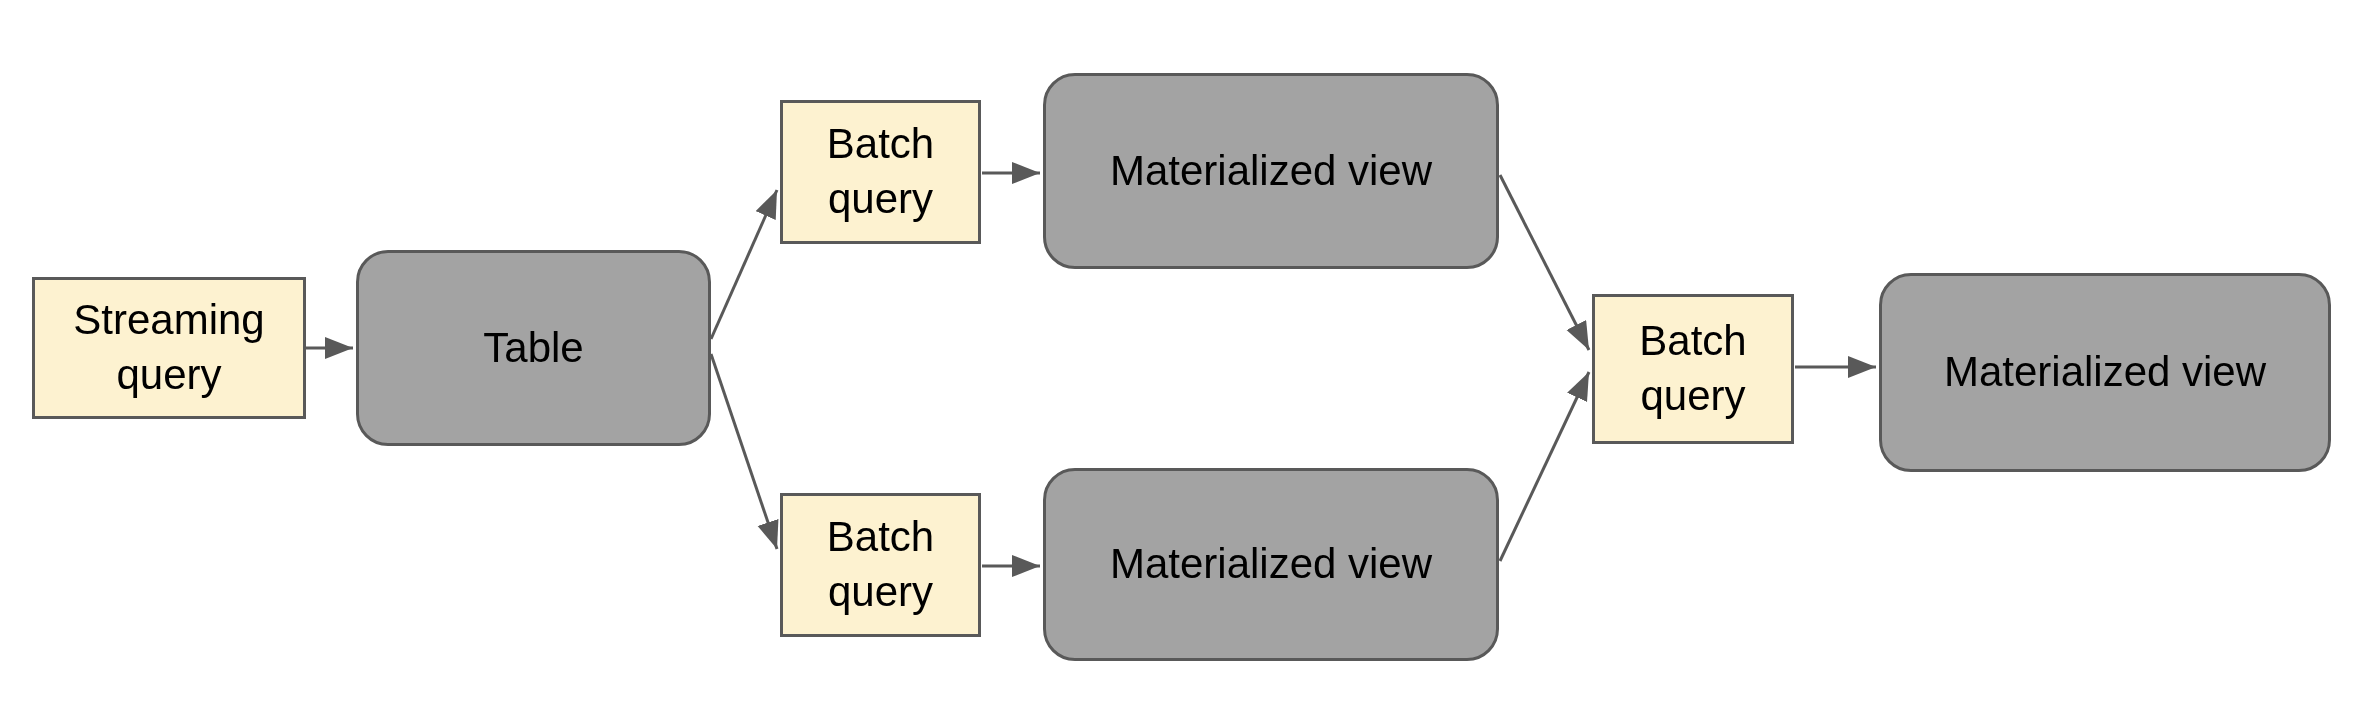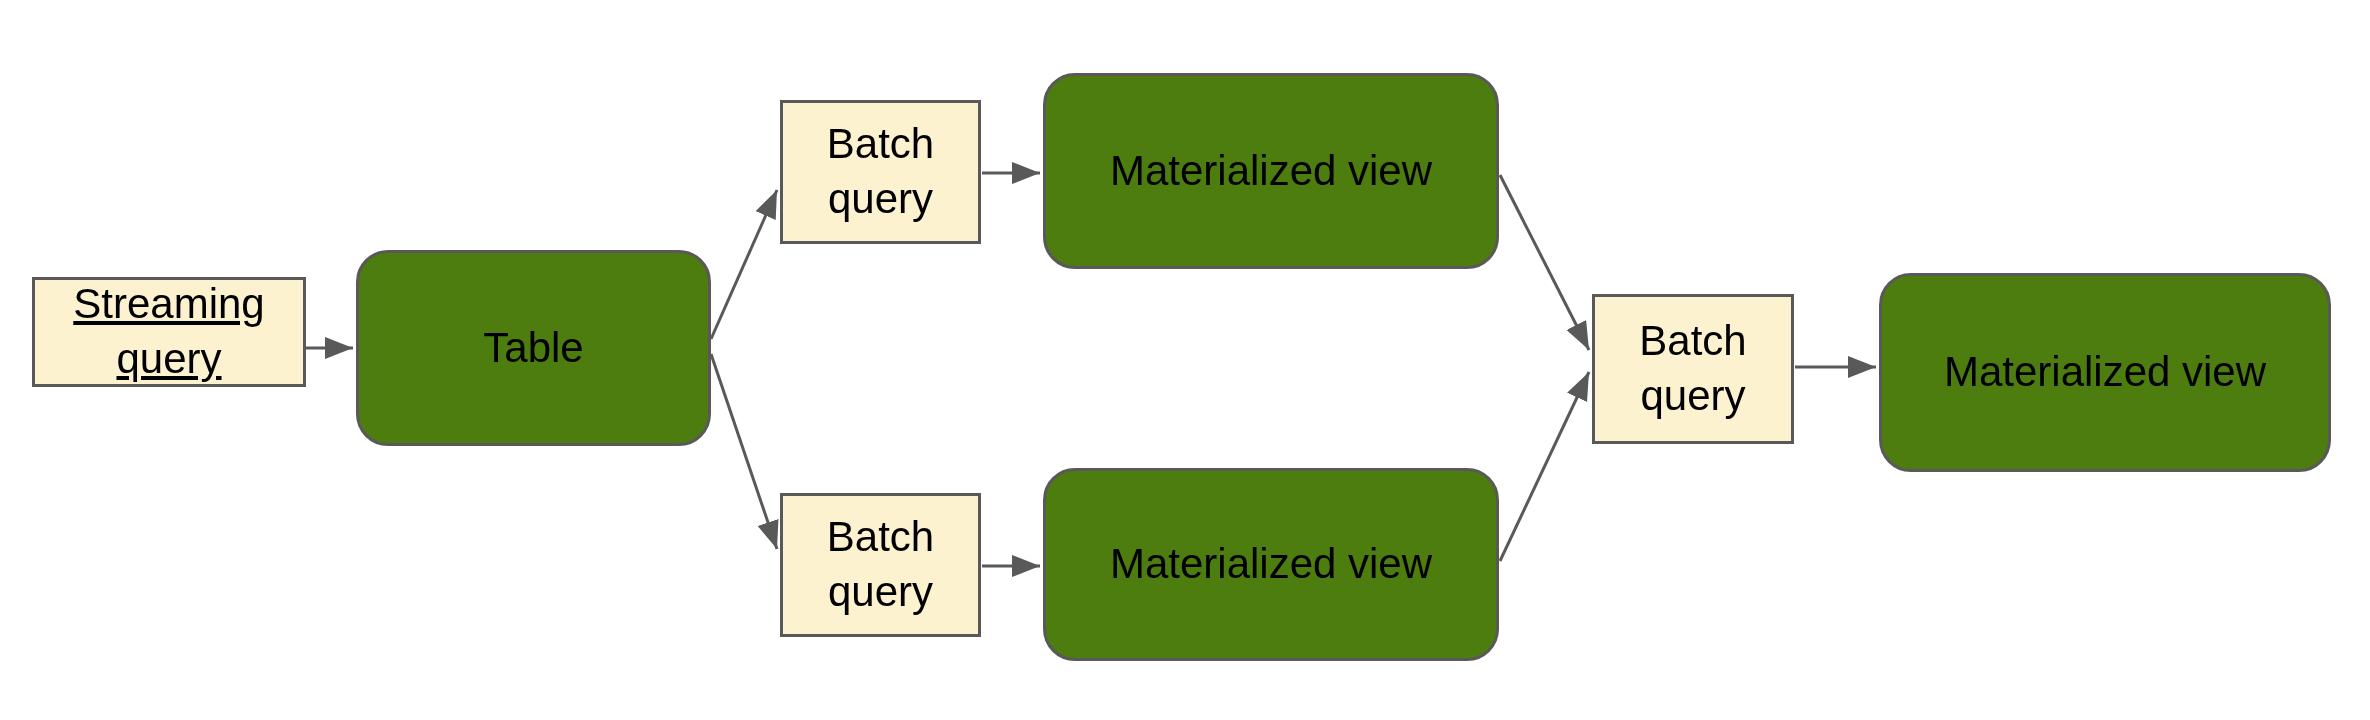--- a/index.html
+++ b/index.html
@@ -35,25 +35,25 @@
     font-size: 42px;
     line-height: 1.3;
     padding: 0 10px;
   }
   .node.query {
     background: #fdf2d0;
     border-radius: 0;
     justify-content: center;
   }
   .node.entity {
-    background: #4d7c0f;
+    background: #a3a3a3;
     border-radius: 32px;
   }
   
-  #n-streaming-query       { left: 32px;   top: 277px; width: 274px; height: 110px; text-decoration: underline; }
+  #n-streaming-query       { left: 32px;   top: 277px; width: 274px; height: 142px; }
   #n-table                 { left: 356px;  top: 250px; width: 355px; height: 196px; }
   #n-batch-query-top       { left: 780px;  top: 100px; width: 201px; height: 144px; }
   #n-mv-top                { left: 1043px; top: 73px;  width: 456px; height: 196px; }
   #n-batch-query-bottom    { left: 780px;  top: 493px; width: 201px; height: 144px; }
   #n-mv-bottom             { left: 1043px; top: 468px; width: 456px; height: 193px; }
   #n-batch-query-right     { left: 1592px; top: 294px; width: 202px; height: 150px; }
   #n-mv-final              { left: 1879px; top: 273px; width: 452px; height: 199px; }
   .edge {
     stroke: #595959;
     stroke-width: 3;

